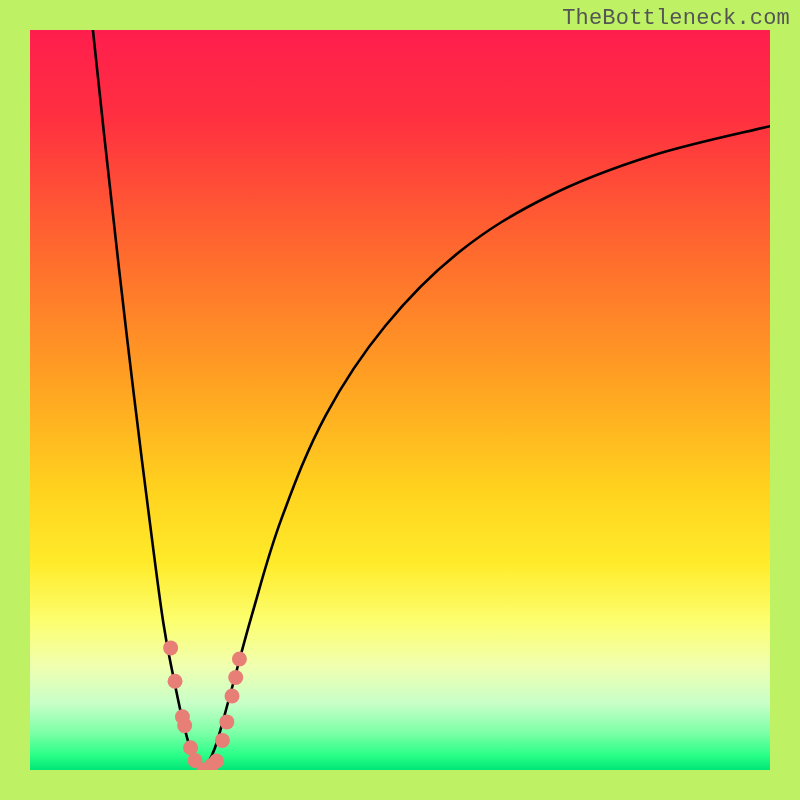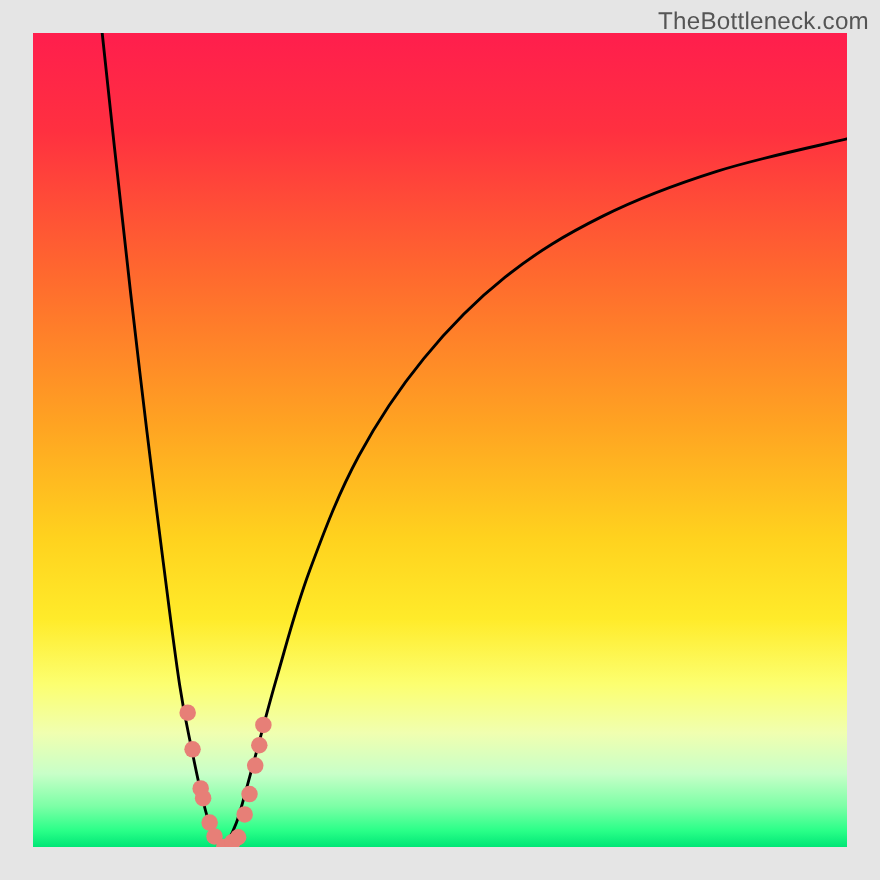--- a/index.html
+++ b/index.html
@@ -10,21 +10,22 @@
     overflow: hidden;
     background: #000;
     font-family: Arial, Helvetica, sans-serif;
   }
   .frame {
     position: absolute;
     left: 0;
     top: 0;
     width: 800px;
     height: 800px;
-    background: #e5e5e5;
+    background: #bef264;
+    font-family: Liberation Mono, monospace;
   }
   .plot-area {
     position: absolute;
     left: 30px;
     top: 30px;
     width: 740px;
     height: 740px;
     overflow: visible;
   }
   .gradient {

